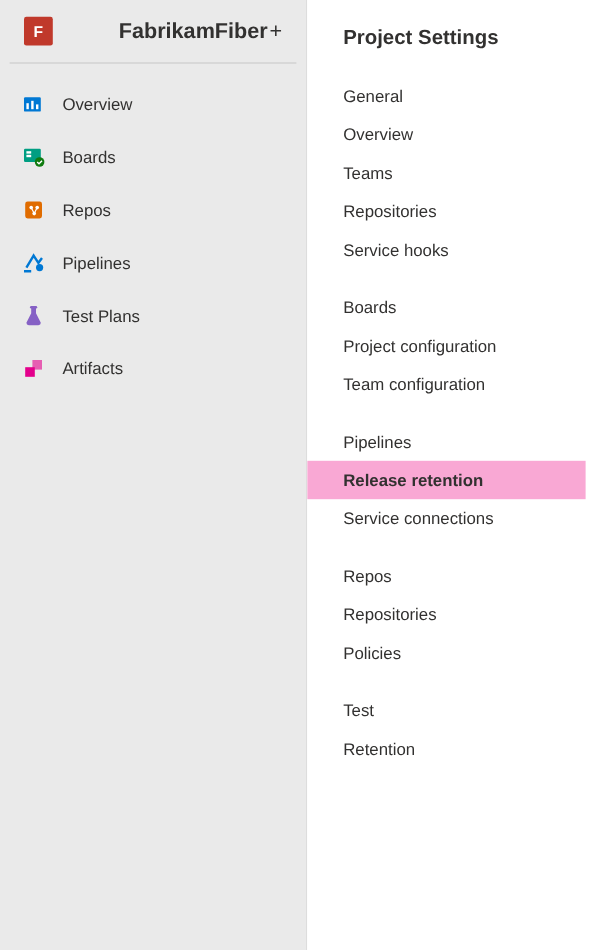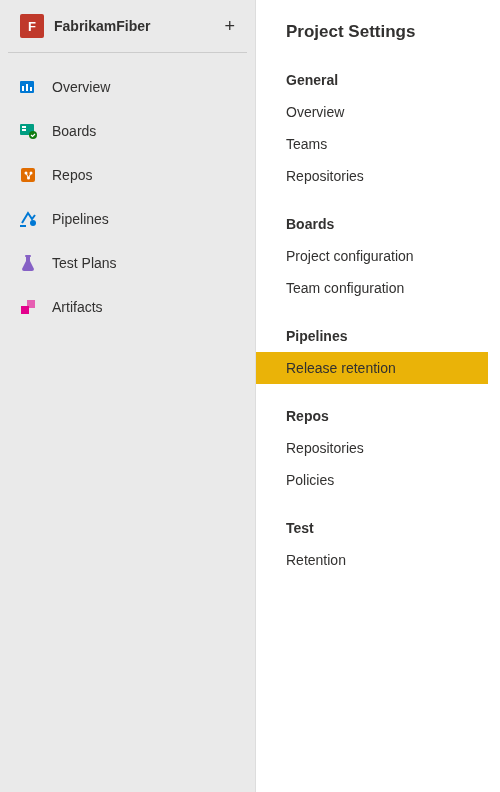--- a/index.html
+++ b/index.html
@@ -38,22 +38,23 @@
       display: flex;
       align-items: center;
       justify-content: center;
       font-size: 13px;
       font-weight: 600;
       border-radius: 2px;
       margin-right: 10px;
     }
     .project-name {
       font-weight: 600;
-      font-size: 14px;
+      font-size: 18px;
       flex: 1;
+      margin-left: 45px;
     }
     .plus-icon {
       font-size: 18px;
       color: #323130;
       font-weight: 300;
       cursor: pointer;
     }
     .sidebar-nav {
       padding-top: 12px;
     }
@@ -80,30 +81,31 @@
       padding: 22px 12px 0 0;
       overflow-y: auto;
     }
     .settings-title {
       font-size: 17px;
       font-weight: 600;
       padding: 0 30px 20px 30px;
     }
     .settings-section-header {
       font-size: 14px;
-      font-weight: 700;
+      font-weight: 400;
       padding: 10px 30px 8px 30px;
     }
     .settings-item {
       font-size: 14px;
       padding: 8px 30px;
       cursor: pointer;
     }
     .settings-item.selected {
-      background: #eab308;
+      background: #f9a8d4;
+      font-weight: bold;
     }
     .section-gap {
       height: 14px;
     }
   </style>
 </head>
 <body>
 
 <div class="sidebar">
   <div class="sidebar-header">
@@ -178,29 +180,31 @@
   </div>
 </div>
 
 <div class="settings-panel">
   <div class="settings-title">Project Settings</div>
 
   <div class="settings-section-header">General</div>
   <div class="settings-item">Overview</div>
   <div class="settings-item">Teams</div>
   <div class="settings-item">Repositories</div>
+  <div class="settings-item">Service hooks</div>
   <div class="section-gap"></div>
 
   <div class="settings-section-header">Boards</div>
   <div class="settings-item">Project configuration</div>
   <div class="settings-item">Team configuration</div>
   <div class="section-gap"></div>
 
   <div class="settings-section-header">Pipelines</div>
   <div class="settings-item selected">Release retention</div>
+  <div class="settings-item">Service connections</div>
   <div class="section-gap"></div>
 
   <div class="settings-section-header">Repos</div>
   <div class="settings-item">Repositories</div>
   <div class="settings-item">Policies</div>
   <div class="section-gap"></div>
 
   <div class="settings-section-header">Test</div>
   <div class="settings-item">Retention</div>
 </div>

